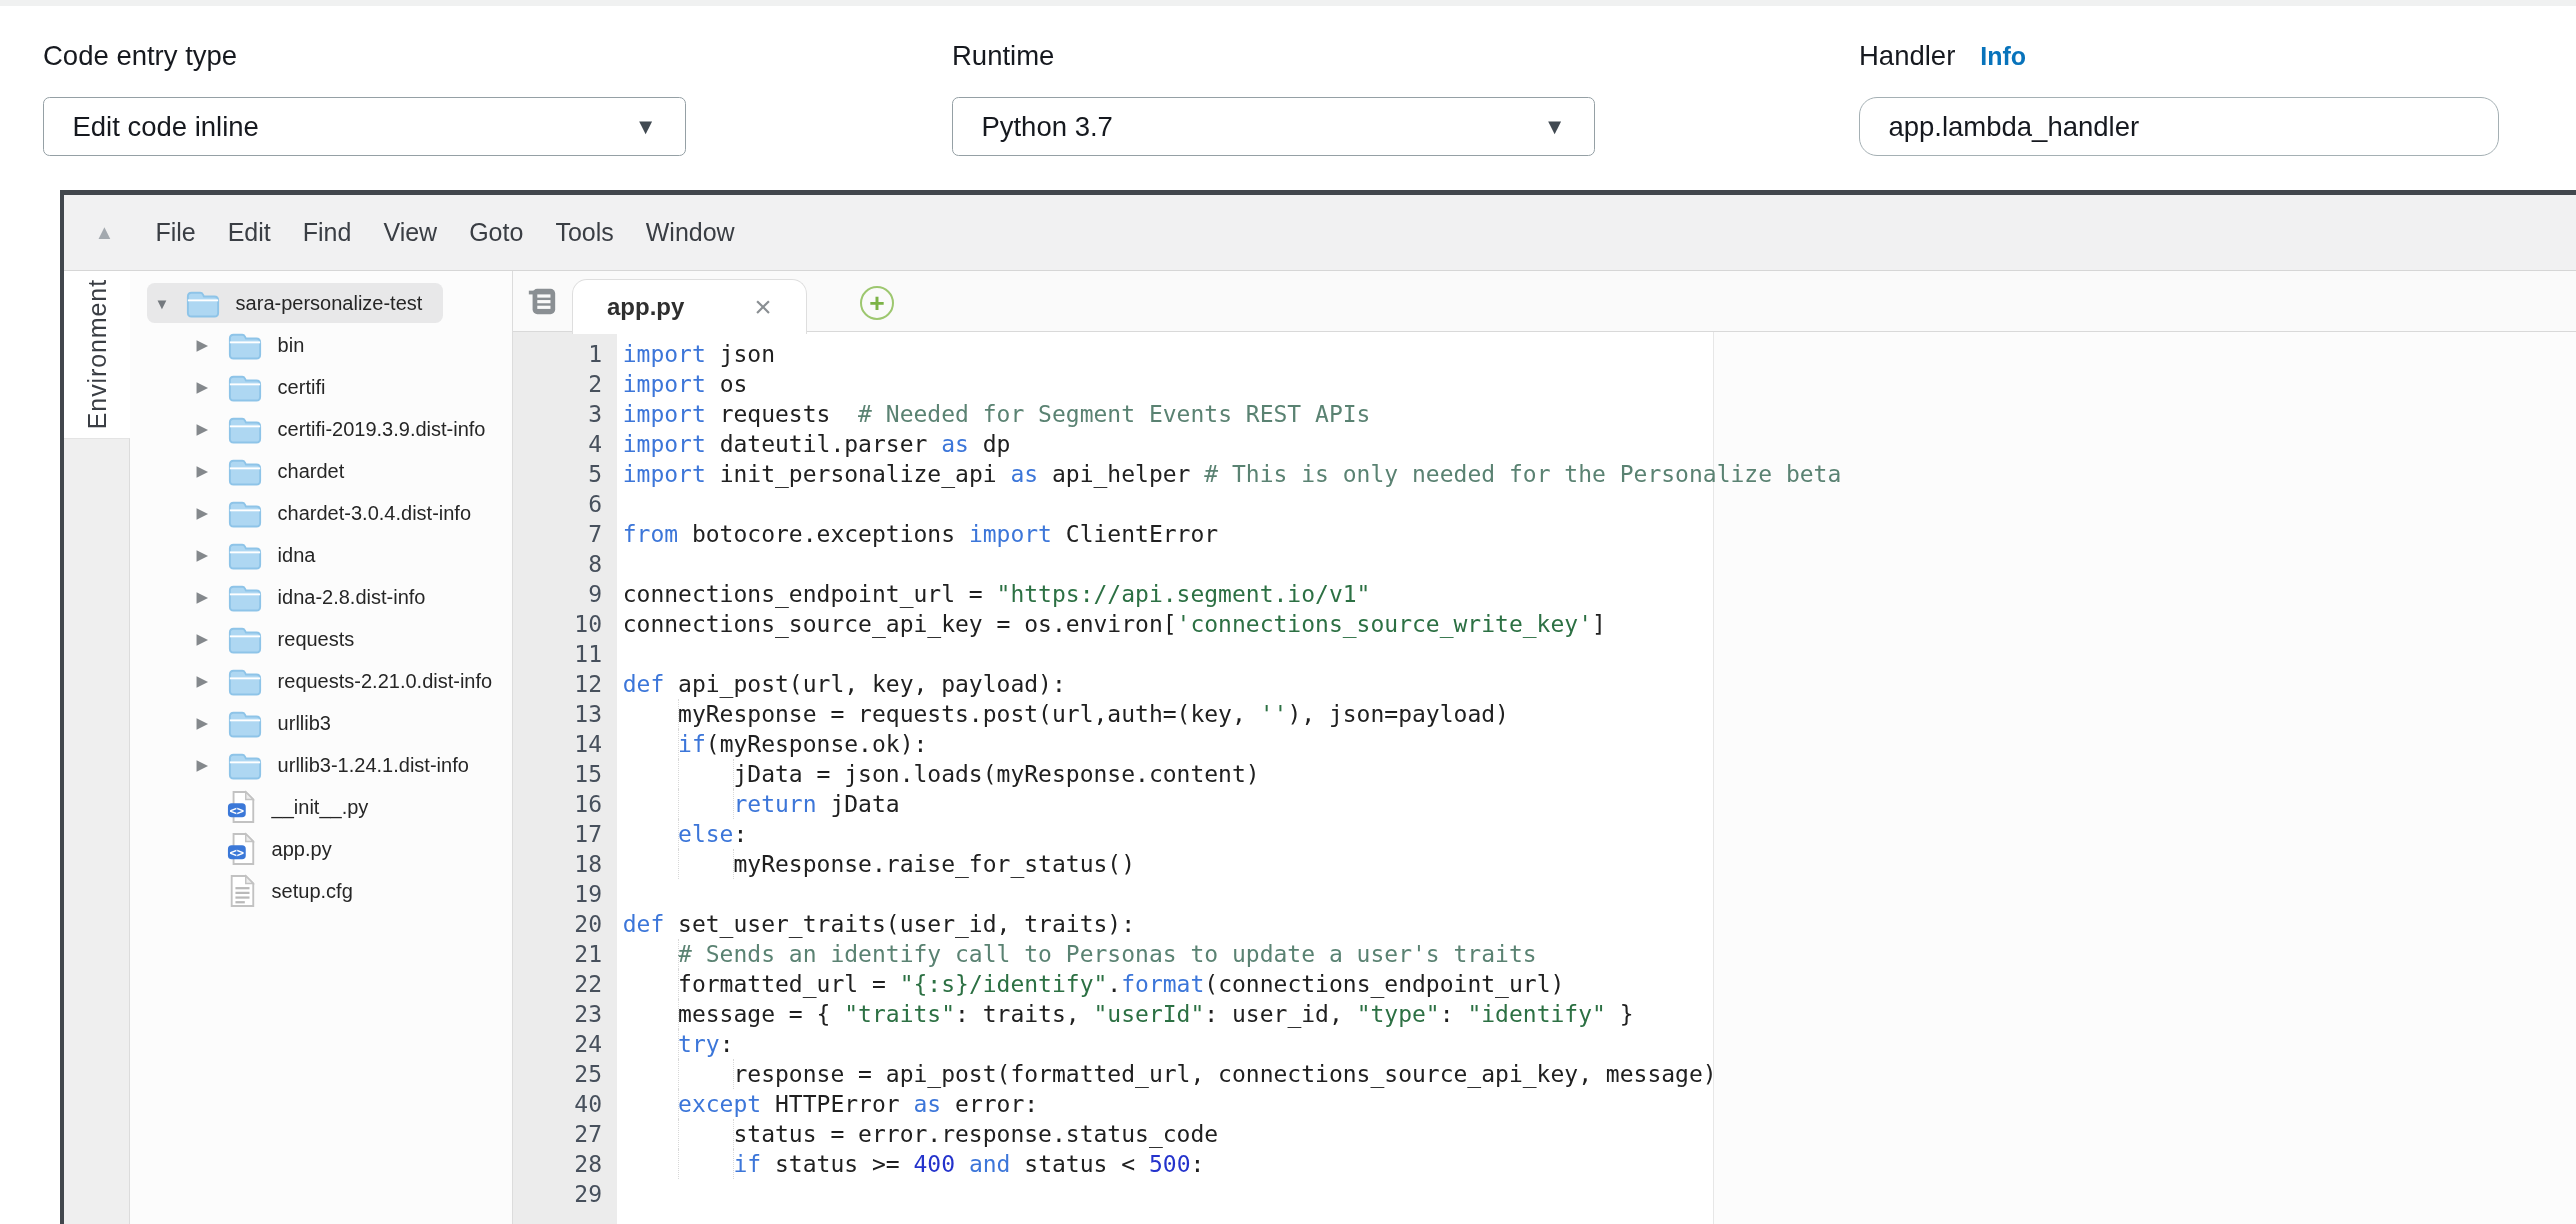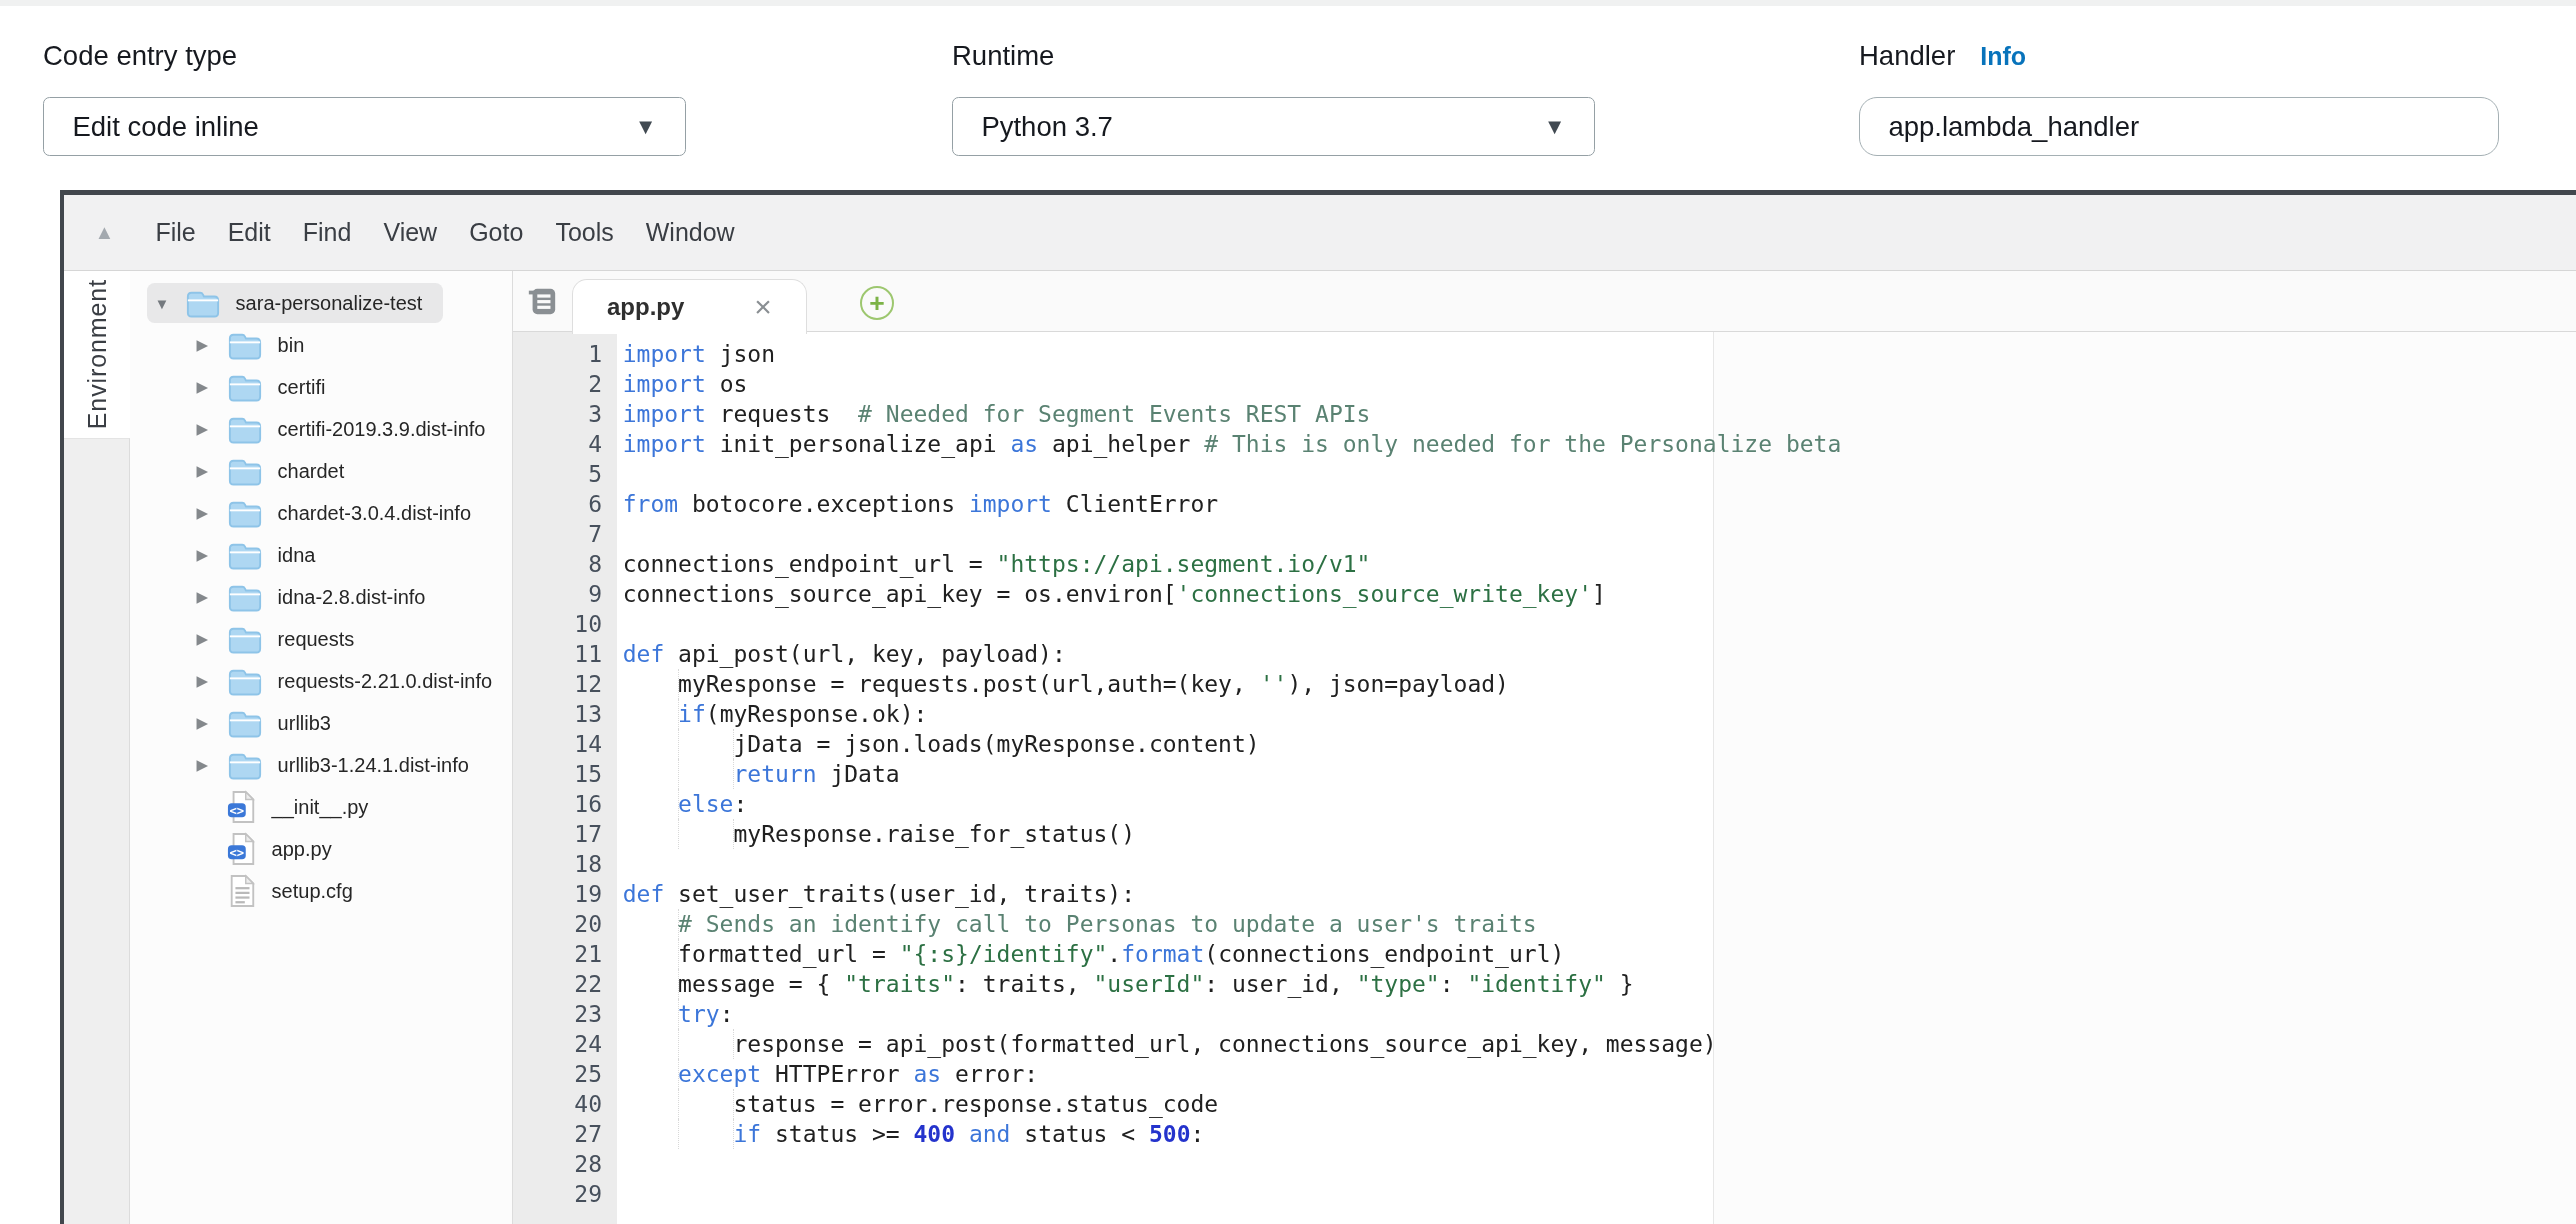--- a/index.html
+++ b/index.html
@@ -86,21 +86,21 @@
   .margin-zone { position:absolute; left:1200px; top:0; bottom:0; right:0;
     border-left:1.9px solid #e7e7e7; background:rgba(0,0,0,0.01); }
   .gutter { position:absolute; left:0; top:0; bottom:0; width:104px; background:#ececec; padding-top:6.6px; }
   .gln { text-align:right; padding-right:15px; color:#47505c; height:30px; }
   .code { position:absolute; left:104px; top:0; right:0; bottom:0; padding:6.6px 0 0 5.7px; color:#202020; }
   .cline { white-space:pre; position:relative; height:30px; }
   .guide { position:absolute; top:0; bottom:0; border-left:1.9px dotted #d8d8d8; }
   .tk-kw { color:var(--kw,#3c76d9); }
   .tk-st { color:var(--st,#2c7043); }
   .tk-cm { color:var(--cm,#5a8272); }
-  .tk-nu { color:var(--nu,#2433cc);font-weight:bold; }
+  .tk-nu { color:var(--nu,#2433cc); }
   .tk-fn { color:var(--fn,#3c76d9); }
   .tk-pl { color:#202020; }
 </style>
 </head>
 <body>
 
 <div class="top-strip"></div>
 
 <div class="field" id="field-code-entry">
   <div class="field-label-row">
@@ -397,20 +397,21 @@
             <div class="gln">25</div>
             <div class="gln">40</div>
             <div class="gln">27</div>
             <div class="gln">28</div>
             <div class="gln">29</div>
           </div>
         <div class="code">
             <div class="cline"><span class="tk-kw">import</span><span class="tk-pl"> json</span></div>
             <div class="cline"><span class="tk-kw">import</span><span class="tk-pl"> os</span></div>
             <div class="cline"><span class="tk-kw">import</span><span class="tk-pl"> requests</span><span class="tk-cm">  # Needed for Segment Events REST APIs</span></div>
+            <div class="cline"><span class="tk-kw">import</span><span class="tk-pl"> dateutil.parser </span><span class="tk-kw">as</span><span class="tk-pl"> dp</span></div>
             <div class="cline"><span class="tk-kw">import</span><span class="tk-pl"> init_personalize_api </span><span class="tk-kw">as</span><span class="tk-pl"> api_helper </span><span class="tk-cm"># This is only needed for the Personalize beta</span></div>
             <div class="cline"></div>
             <div class="cline"><span class="tk-kw">from</span><span class="tk-pl"> botocore.exceptions </span><span class="tk-kw">import</span><span class="tk-pl"> ClientError</span></div>
             <div class="cline"></div>
             <div class="cline"><span class="tk-pl">connections_endpoint_url = </span><span class="tk-st">"https://api.segment.io/v1"</span></div>
             <div class="cline"><span class="tk-pl">connections_source_api_key = os.environ[</span><span class="tk-st">'connections_source_write_key'</span><span class="tk-pl">]</span></div>
             <div class="cline"></div>
             <div class="cline"><span class="tk-kw">def</span><span class="tk-pl"> api_post(url, key, payload):</span></div>
             <div class="cline"><span class="guide" style="left: 4ch;"></span><span class="tk-pl">    myResponse = requests.post(url,auth=(key, </span><span class="tk-st">''</span><span class="tk-pl">), json=payload)</span></div>
             <div class="cline"><span class="guide" style="left: 4ch;"></span><span class="tk-pl">    </span><span class="tk-kw">if</span><span class="tk-pl">(myResponse.ok):</span></div>

